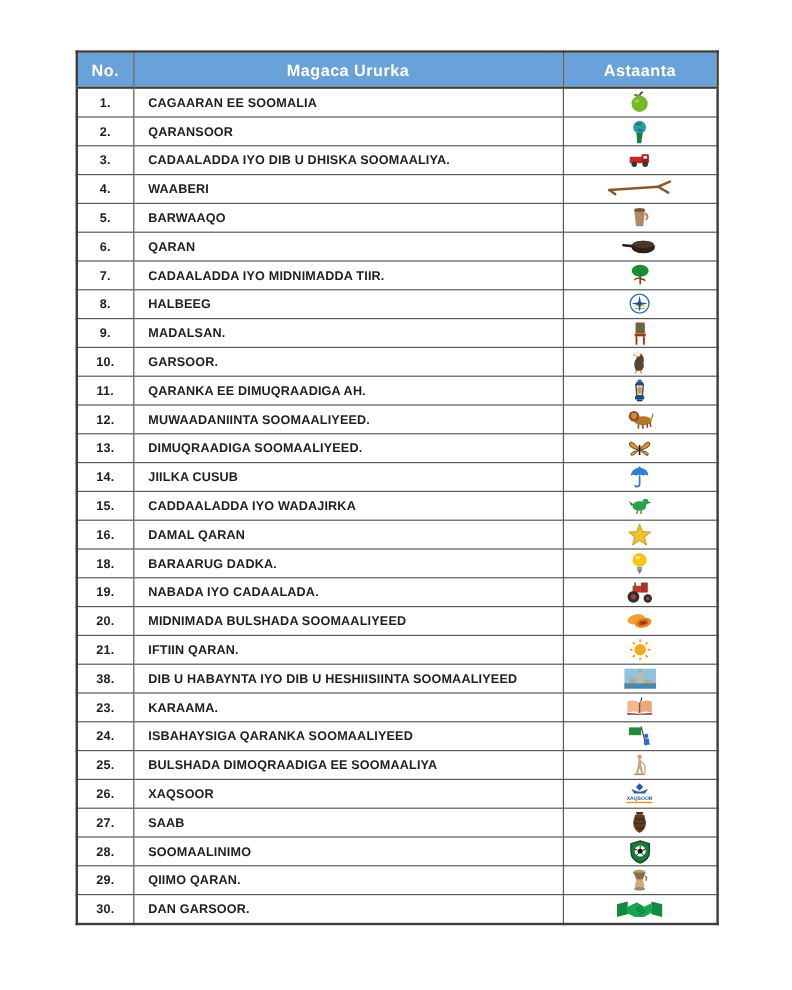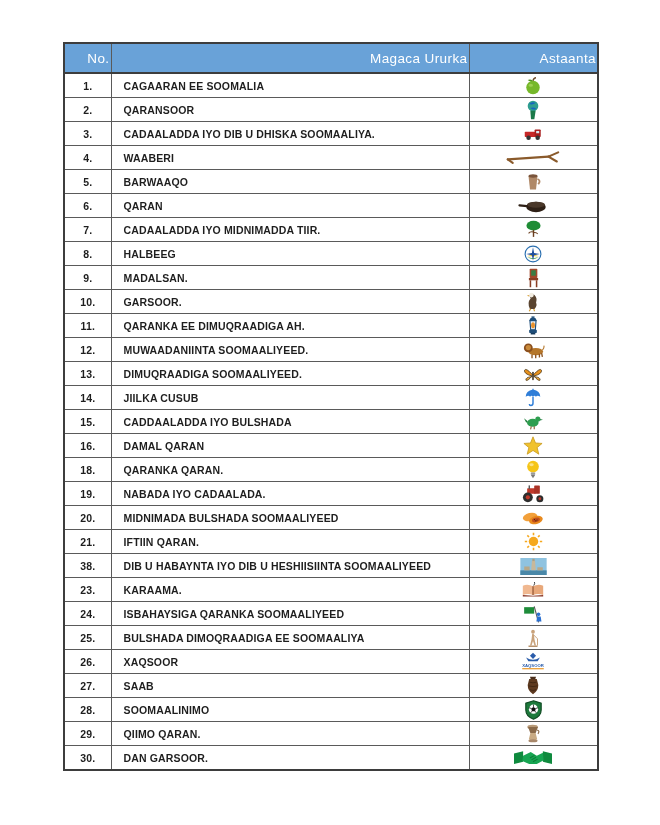--- a/index.html
+++ b/index.html
@@ -9,23 +9,23 @@
   }
   .sheet{position:absolute;left:63px;top:42px;}
   table{border-collapse:collapse;table-layout:fixed;border:2px solid var(--border-dark,#3d3d3d);}
   col.c-no{width:47px;}
   col.c-name{width:358px;}
   col.c-sym{width:129px;}
   th,td{border:1px solid var(--border,#5a5a5a);overflow:hidden;}
   thead th{
     background:var(--header-bg,#69a2d8);
     color:var(--header-text,#ffffff);
-    font-size:13.5px;font-weight:normal;letter-spacing:.4px;
+    font-size:13.5px;font-weight:bold;letter-spacing:.4px;
     height:26px;border-bottom:2px solid var(--border-dark,#3d3d3d);
-    text-align:right;vertical-align:middle;
+    text-align:center;vertical-align:middle;
   }
   tbody td{height:23px;padding:0;vertical-align:middle;}
   td.no{
     text-align:center;font-weight:bold;font-size:10.5px;
     color:var(--text,#1e1e1e);letter-spacing:.2px;
   }
   td.name{
     padding-left:12px;font-weight:bold;font-size:10.5px;
     color:var(--text,#1e1e1e);letter-spacing:.15px;white-space:nowrap;
   }
@@ -187,39 +187,39 @@
     <td class="no">14.</td>
     <td class="name">JIILKA CUSUB</td>
     <td class="sym"><span class="icon"><svg width="18" height="19" viewBox="0 0 24 26">
                 <rect x="11.3" y="1" width="1.4" height="3" fill="#2f7ed8"></rect>
                 <path d="M12 2 Q22 4 22 12 Q18 9 16 12 Q14 9 12 12 Q10 9 8 12 Q6 9 2 12 Q2 4 12 2 Z" fill="#2f7ed8"></path>
                 <path d="M12 12 L12 21 Q12 24 9 24 Q7 24 7 22" stroke="#2f7ed8" stroke-width="2" fill="none"></path>
               </svg></span></td>
   </tr>
         <tr>
     <td class="no">15.</td>
-    <td class="name">CADDAALADDA IYO BULSHADA</td>
+    <td class="name">CADDAALADDA IYO WADAJIRKA</td>
     <td class="sym"><span class="icon"><svg width="21" height="16" viewBox="0 0 28 22">
                 <ellipse cx="13" cy="12" rx="8" ry="5.5" fill="#2e9e4f"></ellipse>
                 <circle cx="20" cy="7" r="3.5" fill="#2e9e4f"></circle>
                 <path d="M23 7 L27 8 L23 9 Z" fill="#1e7a3a"></path>
                 <path d="M6 10 L1 6 L4 12 Z" fill="#1e7a3a"></path>
                 <path d="M11 17 L10 21 M15 17 L15 21" stroke="#8a5a2b" stroke-width="1.5"></path>
               </svg></span></td>
   </tr>
         <tr>
     <td class="no">16.</td>
     <td class="name">DAMAL QARAN</td>
     <td class="sym"><span class="icon"><svg width="20" height="19" viewBox="0 0 24 23">
                 <path d="M12 1 L15 8.5 L23 9 L17 14 L19 22 L12 17.5 L5 22 L7 14 L1 9 L9 8.5 Z" fill="#f0c22e" stroke="#c89a1e"></path>
               </svg></span></td>
   </tr>
         <tr>
     <td class="no">18.</td>
-    <td class="name">QARANKA QARAN.</td>
+    <td class="name">BARAARUG DADKA.</td>
     <td class="sym"><span class="icon"><svg width="14" height="19" viewBox="0 0 18 26">
                 <circle cx="9" cy="9" r="8" fill="#f5c518"></circle>
                 <ellipse cx="7" cy="6.5" rx="3" ry="2" fill="#fae28a"></ellipse>
                 <rect x="6" y="17" width="6" height="3" fill="#9a9a9a"></rect>
                 <rect x="6.5" y="20" width="5" height="2" fill="#7a7a7a"></rect>
                 <path d="M7 22 L11 22 L9 25 Z" fill="#7a7a7a"></path>
               </svg></span></td>
   </tr>
         <tr>
     <td class="no">19.</td>

